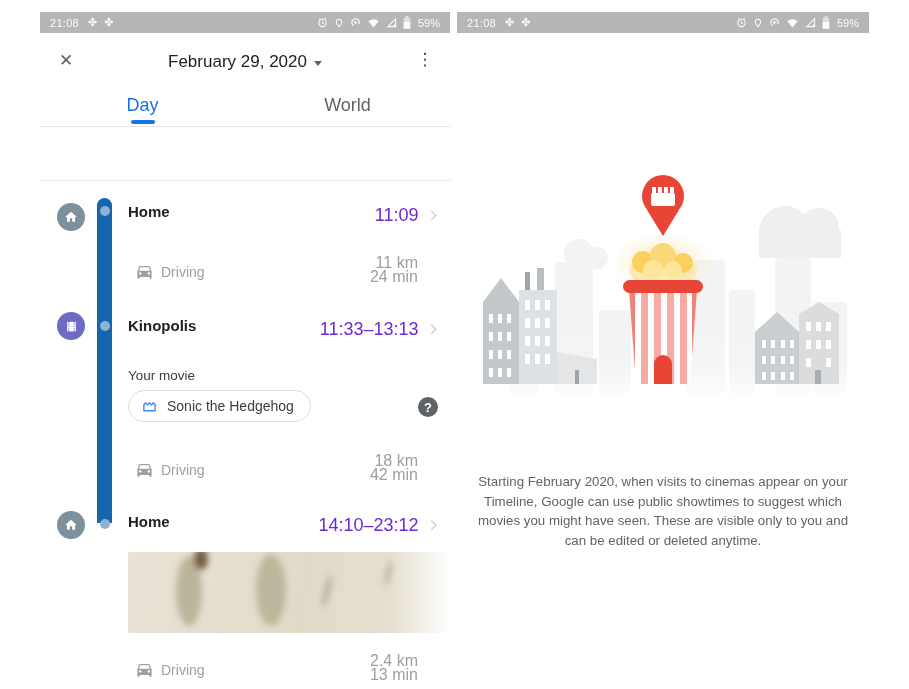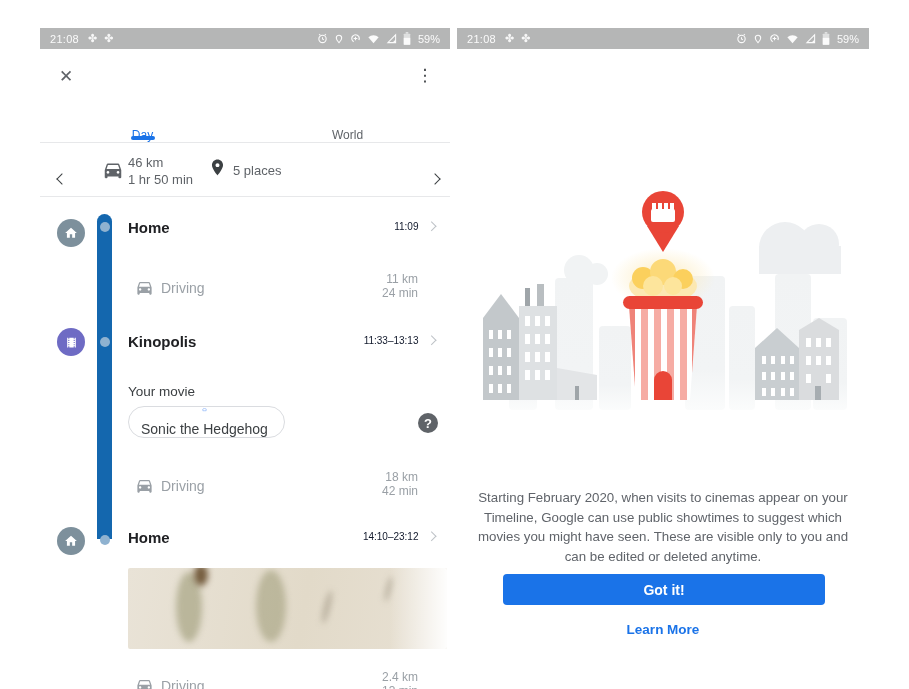--- a/index.html
+++ b/index.html
@@ -1,20 +1,20 @@
 <!DOCTYPE html>
 <html><head>
 <meta charset="utf-8">
 <style>
   html,body{margin:0;padding:0;}
   body{
     width:909px;height:689px;background:#ffffff;position:relative;overflow:hidden;
     font-family:"Liberation Sans", sans-serif;color:#202124;
   }
-  .panel{position:absolute;top:28px;height:511px;background:#fff;}
+  .panel{position:absolute;top:12px;height:511px;background:#fff;}
   #left-panel{left:40px;width:410px;}
   #right-panel{left:457px;width:412px;}
 
   
   .statusbar{
     position:absolute;top:0;left:0;right:0;height:21px;background:#b5b6b6;
     color:#fbfbfb;display:flex;align-items:center;padding:0 10px;box-sizing:border-box;
     font-size:11px;
   }
   .sb-time{margin-right:9px;letter-spacing:.3px;}
@@ -29,21 +29,21 @@
   .date-select{position:absolute;left:0;right:0;top:38px;height:24px;display:flex;
     align-items:center;justify-content:center;gap:7px;cursor:pointer;}
   .date-title{font-size:17px;color:#202124;}
   .caret{width:0;height:0;border-left:4.5px solid transparent;border-right:4.5px solid transparent;
     border-top:5px solid #5f6368;margin-top:2px;}
   .menu-btn{position:absolute;right:12px;top:34px;width:26px;height:26px;display:flex;
     align-items:center;justify-content:center;font-size:17px;color:#3c4043;cursor:pointer;}
 
   
   .tabs{position:absolute;left:0;right:0;top:78px;height:36px;display:flex;}
-  .tab{flex:1;display:flex;align-items:flex-end;justify-content:center;font-size:12px;
+  .tab{flex:1;display:flex;align-items:flex-start;justify-content:center;font-size:18px;
     color:#5f6368;cursor:pointer;position:relative;padding-top:5px;}
   .tab.active{color:#1a73e8;}
   .tab.active .tab-underline{position:absolute;bottom:2px;width:24px;height:4px;border-radius:3px;background:#1a73e8;}
   .divider{position:absolute;left:0;right:0;height:1px;background:#e7e8ea;}
 
   
   .summary{position:absolute;left:0;right:0;top:118px;height:50px;}
   .chev{display:inline-block;width:7px;height:7px;border-right:1.8px solid #3c4043;border-bottom:1.8px solid #3c4043;}
   .chev.l{transform:rotate(135deg);}
   .chev.r{transform:rotate(-45deg);}
@@ -56,28 +56,28 @@
 
   
   .tl-bar{position:absolute;left:57px;top:186px;bottom:0;width:15px;background:#1467ae;border-radius:8px 8px 0 0;}
   .tl-dot{position:absolute;left:59.5px;width:10px;height:10px;border-radius:50%;background:#8fb2d0;}
   .poi{position:absolute;left:17px;width:28px;height:28px;border-radius:50%;display:flex;
     align-items:center;justify-content:center;}
   .poi.home-bg{background:#7d909c;}
   .poi.movie-bg{background:#6e6bc4;}
   .row-title{position:absolute;left:88px;font-size:15px;font-weight:bold;color:#202124;}
   .row-right{position:absolute;right:16px;display:flex;align-items:center;gap:9px;cursor:pointer;}
-  .row-time{font-size:10px;color:#0f172a;}
+  .row-time{font-size:18px;color:#6d28d9;}
   .chev.sm{width:5.5px;height:5.5px;border-width:1.6px;border-color:#bdc1c6;}
   .drive-ico{position:absolute;left:95px;color:#9aa0a6;}
   .drive-label{position:absolute;left:121px;font-size:14px;color:#9aa0a6;}
-  .drive-stats{position:absolute;right:32px;font-size:12px;color:#9aa0a6;text-align:right;line-height:14px;margin-left:31px;}
+  .drive-stats{position:absolute;right:32px;font-size:16px;color:#9aa0a6;text-align:right;line-height:14px;margin-left:31px;}
   .movie-label{position:absolute;left:88px;top:356px;font-size:13.5px;font-weight:normal;color:#3c4043;}
   .movie-chip{position:absolute;left:88px;top:378px;height:32px;padding:0 16px 0 12px;border:1px solid #dadce0;
-    border-radius:17px;display:flex;align-items:center;gap:9px;font-size:14px;color:#3c4043;cursor:pointer;background:#fff;box-sizing:border-box;flex-direction:column;}
+    border-radius:17px;display:flex;align-items:center;gap:9px;font-size:14px;color:#3c4043;cursor:pointer;background:#fff;box-sizing:border-box;}
   .help-btn{position:absolute;left:378px;top:385px;width:20px;height:20px;border-radius:50%;background:#5f6368;
     color:#fff;font-size:13px;font-weight:bold;display:flex;align-items:center;justify-content:center;cursor:pointer;}
 
   
   .photo{position:absolute;left:88px;top:540px;width:319px;height:81px;border-radius:2px;overflow:hidden;
     background:linear-gradient(100deg,#e9e3d7 0%,#e2dac9 55%,#e8e1d4 100%);cursor:pointer;}
   .photo .streak{position:absolute;filter:blur(3px);border-radius:50%;}
   .photo .s1{left:48px;top:4px;width:26px;height:70px;background:rgba(150,148,110,.55);}
   .photo .s2{left:128px;top:2px;width:30px;height:72px;background:rgba(150,148,110,.5);}
   .photo .s3{left:66px;top:-4px;width:14px;height:22px;background:rgba(98,70,38,.85);}
@@ -130,50 +130,39 @@
           <rect x="1" y="2.6" width="10" height="17" rx="1" fill="#fff" opacity=".6"></rect>
           <rect x="1" y="9" width="10" height="10.6" fill="#fff"></rect>
         </svg>
       <span class="sb-batt">59%</span>
     </span>
   </div>
 
   <div class="close-btn">
     <span>✕</span>
   </div>
+  <div class="date-select">
+    <span class="date-title">February 29, 2020</span>
+    <span class="caret"></span>
+  </div>
   <div class="menu-btn">
     <span>⋮</span>
   </div>
 
   <div class="tabs">
     <div class="tab active">
       <span>Day</span>
       <span class="tab-underline"></span>
     </div>
     <div class="tab">
         <span>World</span>
       </div>
   </div>
   <div class="divider" style="top:114px;"></div>
 
-  <div class="summary">
-    <div class="nav-prev"><span class="chev l"></span></div>
-    <svg class="sum-car" width="22" height="22" viewBox="0 0 24 24" fill="currentColor">
-        <path d="M18.92 6.01C18.72 5.42 18.16 5 17.5 5h-11c-.66 0-1.21.42-1.42 1.01L3 12v8c0 .55.45 1 1 1h1c.55 0 1-.45 1-1v-1h12v1c0 .55.45 1 1 1h1c.55 0 1-.45 1-1v-8l-2.08-5.99zM6.5 16c-.83 0-1.5-.67-1.5-1.5S5.67 13 6.5 13s1.5.67 1.5 1.5S7.33 16 6.5 16zm11 0c-.83 0-1.5-.67-1.5-1.5s.67-1.5 1.5-1.5 1.5.67 1.5 1.5-.67 1.5-1.5 1.5zM5 11l1.5-4.5h11L19 11H5z"></path>
-      </svg>
-    <div class="sum-dist">
-      <div>46 km</div>
-      <div>1 hr 50 min</div>
-    </div>
-    <svg class="sum-pin" width="19" height="19" viewBox="0 0 24 24" fill="currentColor">
-        <path d="M12 2C8.13 2 5 5.13 5 8.99c0 5.25 7 13 7 13s7-7.75 7-13C19 5.13 15.87 2 12 2zm0 9.5c-1.38 0-2.5-1.12-2.5-2.5s1.12-2.5 2.5-2.5 2.5 1.12 2.5 2.5-1.12 2.5-2.5 2.5z"></path>
-      </svg>
-    <span class="sum-places">5 places</span>
-    <div class="nav-next"><span class="chev r"></span></div>
-  </div>
   <div class="divider" style="top:168px;"></div>
 
   <div class="tl-bar"></div>
 
   <div class="poi home-bg" style="top:191px;">
     <svg width="14" height="14" viewBox="0 0 24 24" fill="#fff">
         <path d="M10 20v-6h4v6h5v-8h3L12 3 2 12h3v8z"></path>
       </svg>
   </div>
   <div class="tl-dot" style="top:194px;"></div>
@@ -415,19 +404,13 @@
         <rect x="195" y="25" width="4" height="8"></rect>
           <rect x="201" y="25" width="4" height="8"></rect>
         <rect x="207" y="25" width="4" height="8"></rect>
           <rect x="213" y="25" width="4" height="8"></rect>
         <rect x="194" y="31" width="24" height="13" rx="2"></rect>
       </g>
     </g>
   </svg>
 
   <div class="promo-body">Starting February 2020, when visits to cinemas appear on your Timeline, Google can use public showtimes to suggest which movies you might have seen. These are visible only to you and can be edited or deleted anytime.</div>
-  <div class="gotit-btn">
-    <span>Got it!</span>
-  </div>
-  <div class="learn-more">
-    <span>Learn More</span>
-  </div>
 </div>
 
 </body></html>

